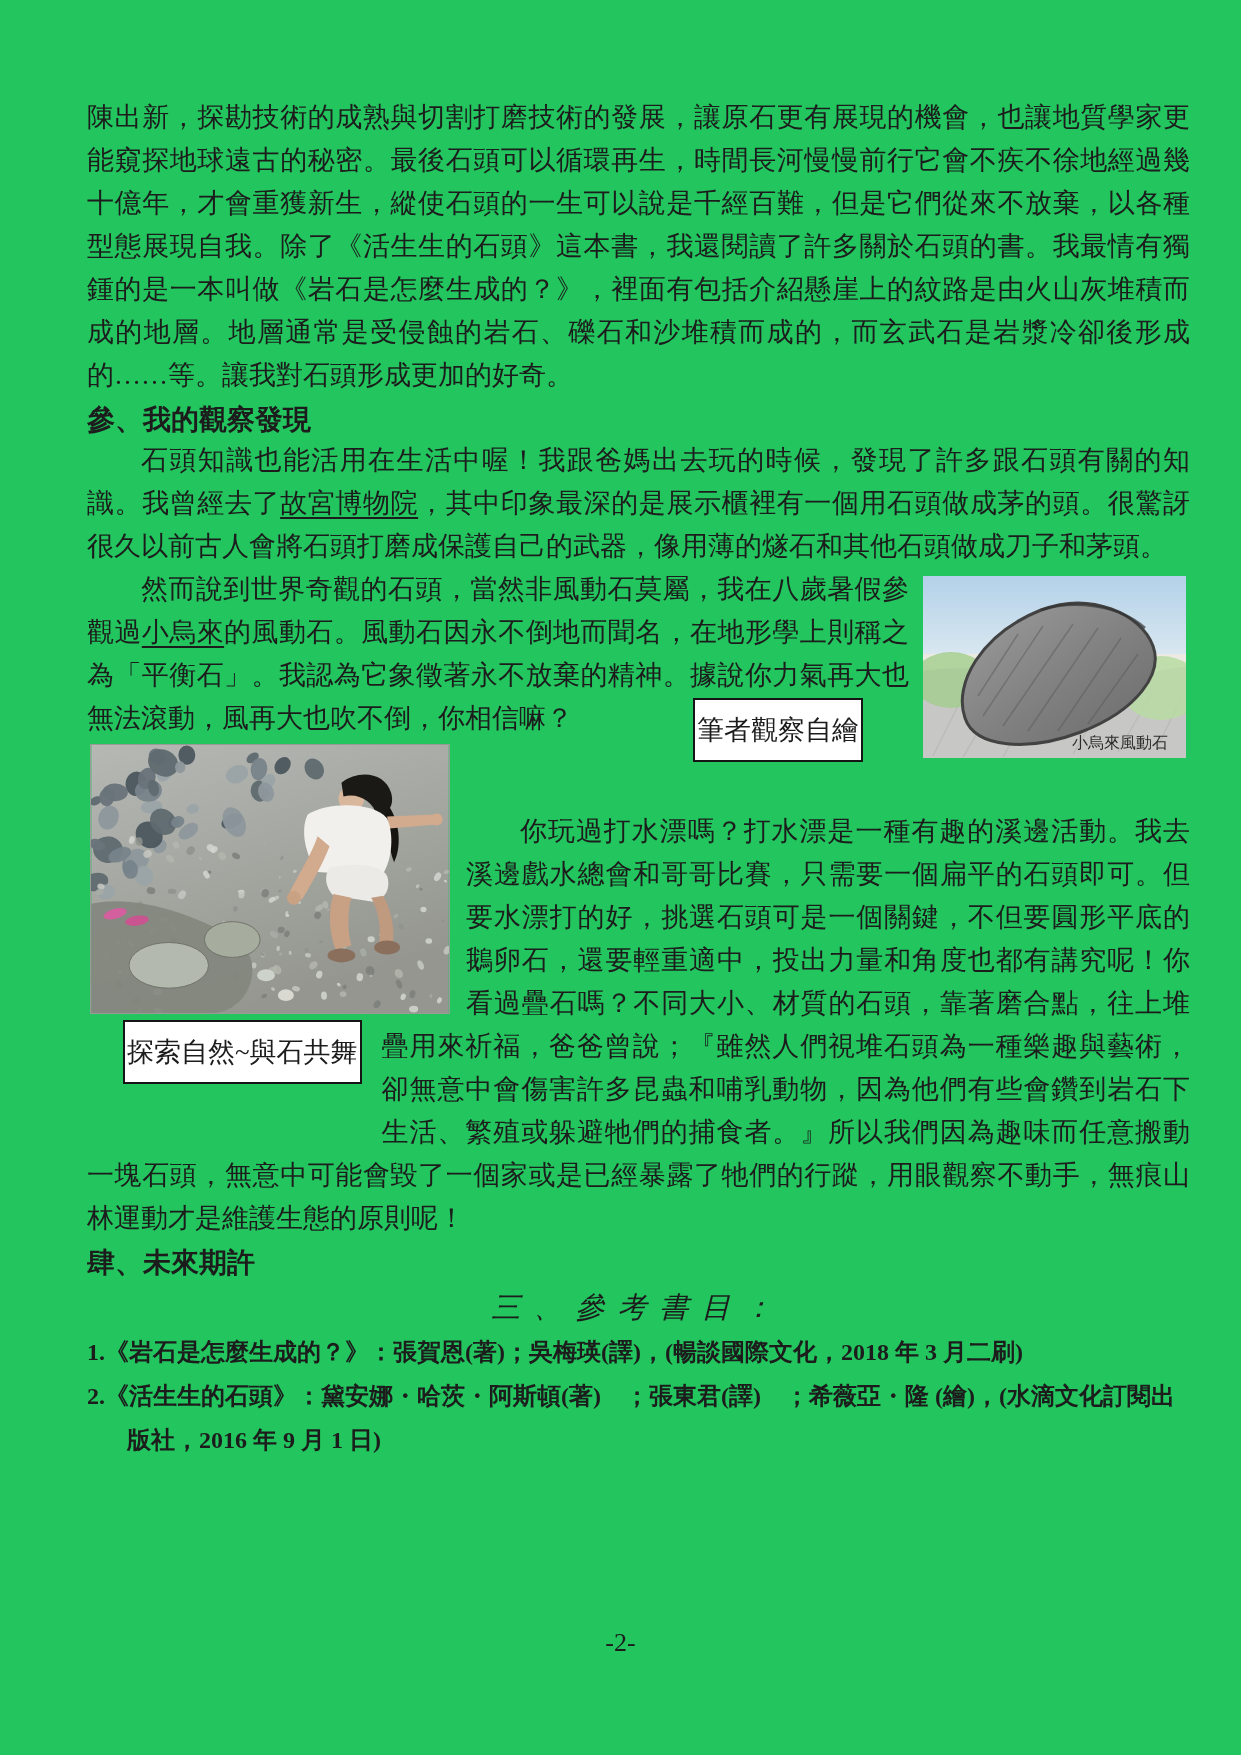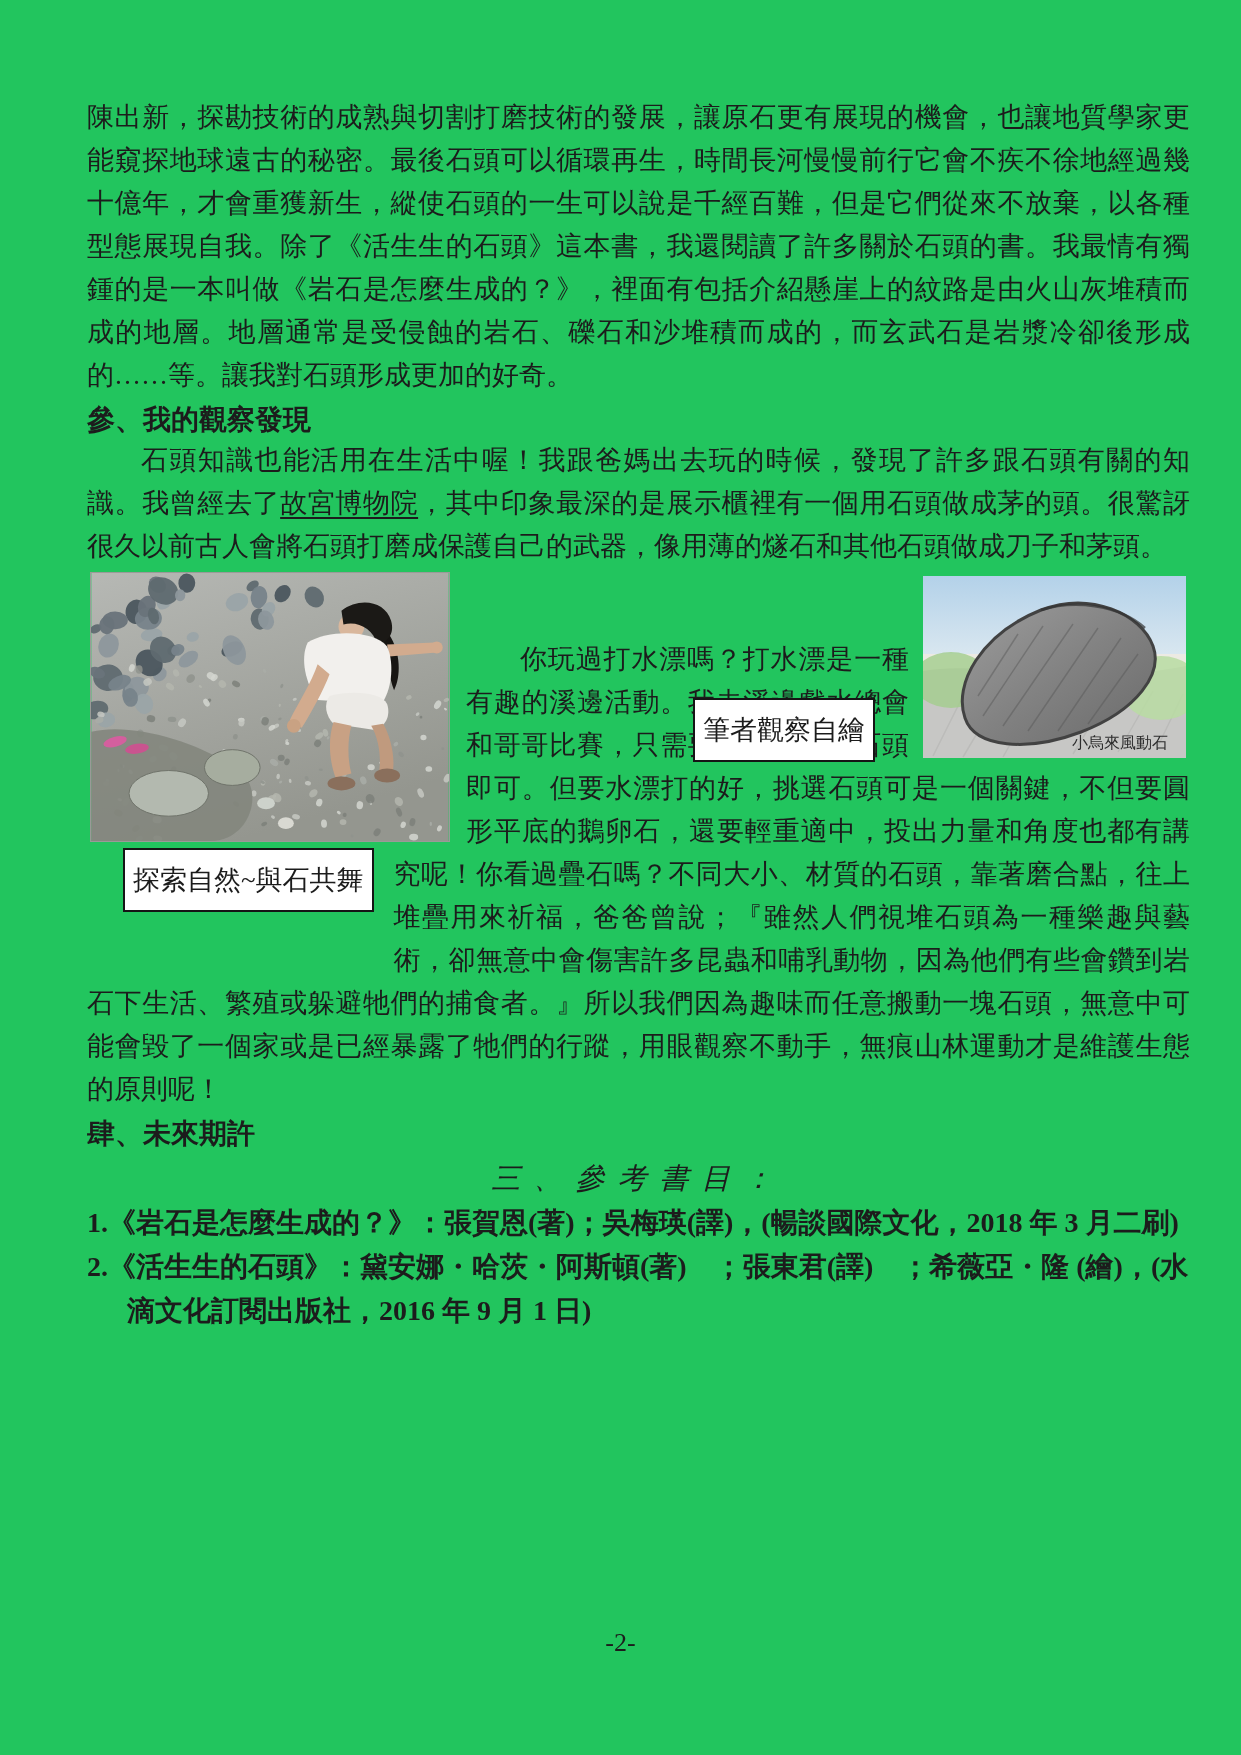--- a/index.html
+++ b/index.html
@@ -28,41 +28,41 @@
   .uline { text-decoration:underline; text-underline-offset:5px; }
   .drawing-float { float:right; width:231px; margin:8px 36px 6px 14px; }
   .drawing-float svg { display:block; }
   .photo-float { float:left; width:360px; margin:4px 16px 4px 3px; }
   .photo-float svg { display:block; border:1px solid #9a9a98; box-sizing:border-box; }
   .caption2-float { float:left; clear:left; margin:2px 20px 30px 36px;border-radius:24px; }
   .caption-box {
     display:inline-block;
     border:2px solid #151515;
     background:#ffffff;
-    padding:16px 8px;
+    padding:16px 2px;
     font-size:27px;
     line-height:28px;
     text-align:center;
     white-space:nowrap;
   }
   .caption1-abs { position:absolute; left:693px; top:698px; }
   .p4 { margin-top:70px; }
   .refs-heading {
     clear:both;
     font-style:italic;
     font-weight:normal;
     font-size:29px;
     line-height:38px;
     letter-spacing:13px;
     margin:6px 0 4px 0;
     text-align:center;
   }
   .ref-item {
     font-weight:bold;
-    font-size:28px;
+    font-size:24px;
     line-height:44px;
     text-align:left;
   }
   .ref-hang { padding-left:40px; text-indent:-40px; }
   .footer {
     position:absolute; top:1628px; left:0; width:100%;
     text-align:center; font-size:26px; line-height:30px;
   }
 </style>
 </head>
@@ -110,20 +110,21 @@
           <path d="M105,155 L175,52"></path>
         <path d="M135,155 L198,62"></path>
           <path d="M165,148 L215,78"></path>
           <path d="M55,120 L95,58"></path>
       </g>
       <path d="M118,34 C150,24 195,28 222,52" fill="none" stroke="#333333" stroke-width="2.5" opacity="0.7"></path>
       <text x="197" y="172" font-size="16" fill="#2c2c2c" text-anchor="middle" font-family="'DejaVu Sans',sans-serif">小烏來風動石</text>
     </svg>
   </div>
 
+  <p class="indent"><span>然而說到世界奇觀的石頭，當然非風動石莫屬，我在八歲暑假參觀過</span><span class="uline">小烏來</span><span>的風動石。風動石因永不倒地而聞名，在地形學上則稱之為「平衡石」。我認為它象徵著永不放棄的精神。據說你力氣再大也無法滾動，風再大也吹不倒，你相信嘛？</span></p>
 
   <div class="photo-float">
     <svg width="360" height="270" viewBox="0 0 360 270" xmlns="http://www.w3.org/2000/svg">
       <defs>
         <linearGradient id="beachGrad" x1="0" y1="0" x2="0.4" y2="1">
           <stop offset="0" stop-color="#b6b8b4"></stop>
           <stop offset="1" stop-color="#94968f"></stop>
         </linearGradient>
       </defs>
       <rect x="0" y="0" width="360" height="270" fill="url(#beachGrad)"></rect>

